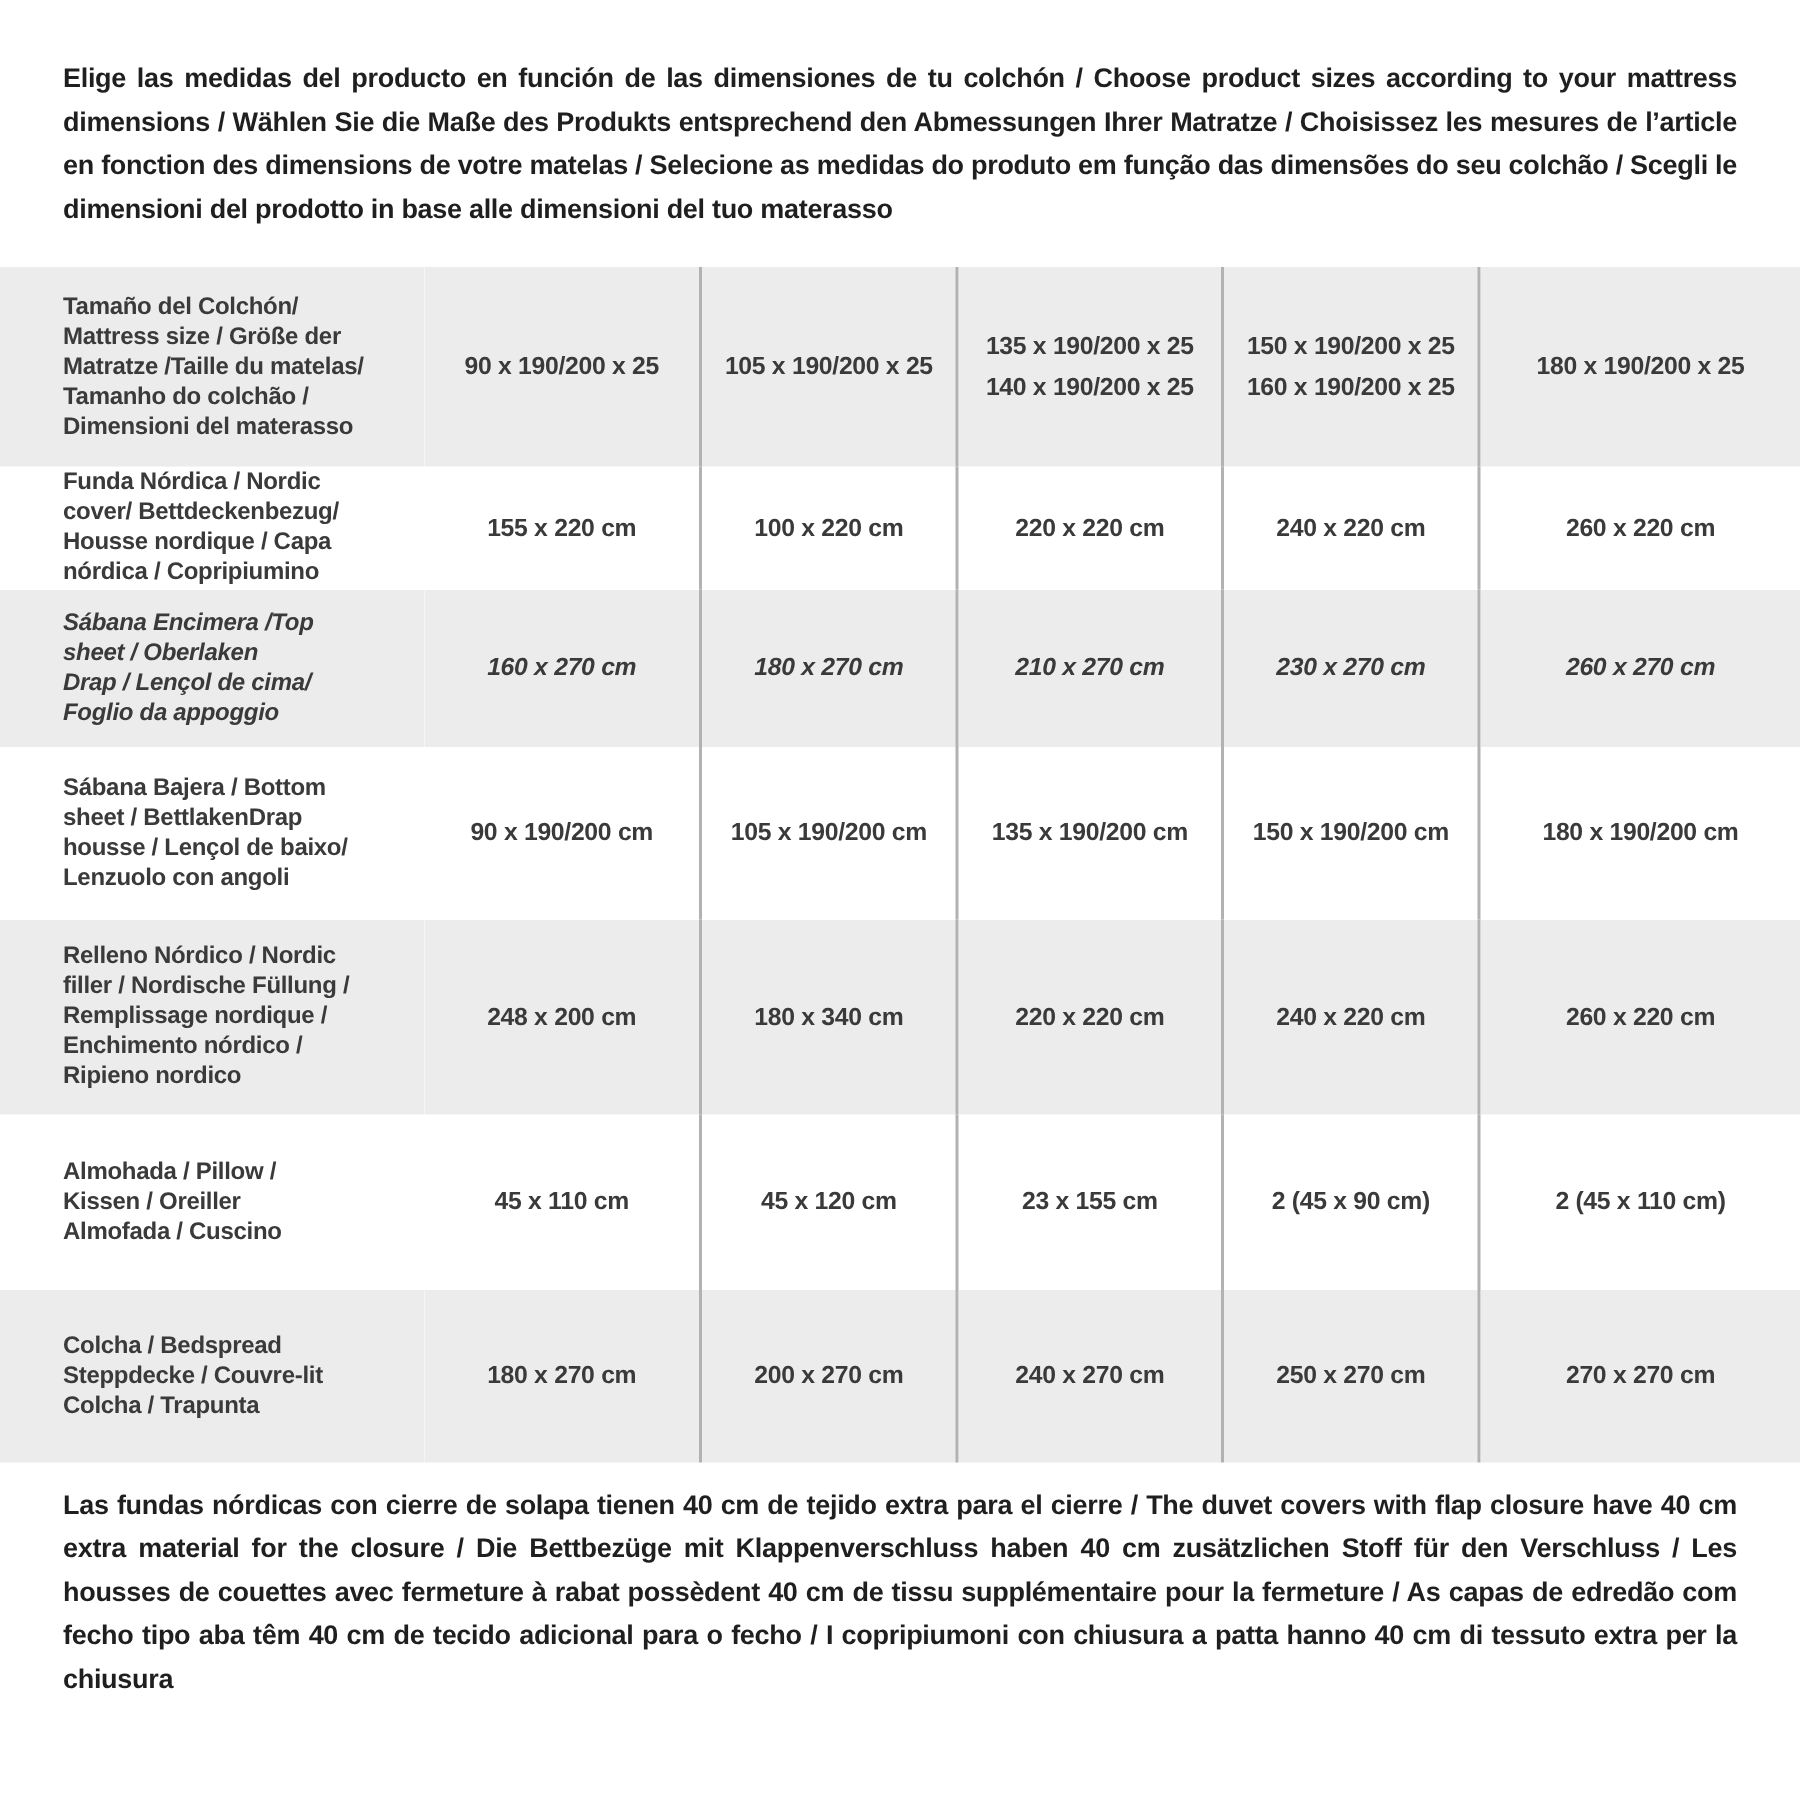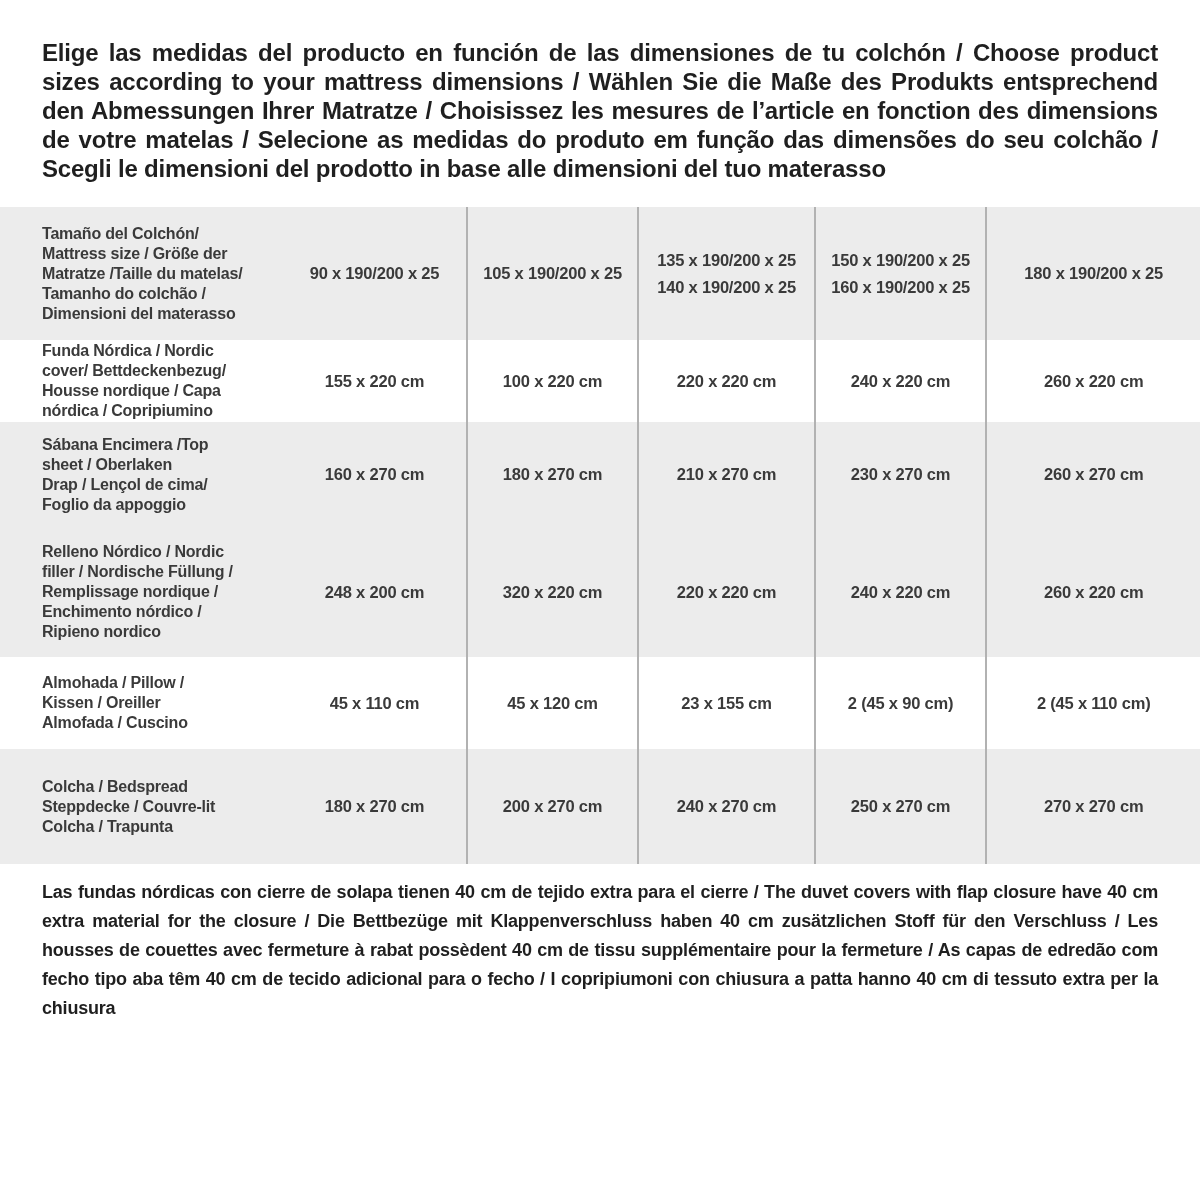--- a/index.html
+++ b/index.html
@@ -11,21 +11,21 @@
     overflow: hidden;
     font-family: "Liberation Sans", sans-serif;
   }
   .page {
     width: 1200px;
     padding-top: 38px;
     box-sizing: border-box;
   }
   .intro {
     margin: 0 42px 24px 42px;
-    font-size: 24px;
+    font-size: 18px;
     font-weight: bold;
     line-height: 29px;
     color: var(--heading-text, #1f1f1f);
     text-align: justify;
     letter-spacing: -0.2px;
   }
   .size-table {
     width: 1200px;
     border-collapse: collapse;
     table-layout: fixed;
@@ -47,24 +47,24 @@
     text-align: center;
     font-size: 16.5px;
     line-height: 27px;
     white-space: pre-line;
     letter-spacing: -0.2px;
   }
   td.divl { border-left: 2px solid var(--divider, #b2b2b2); }
   tr.shade { background: var(--row-shade, #ececec); }
   tr.r-hdr { height: 133px; border-radius: 23px; }
   tr.r0 { height: 78px; }
-  tr.r1 { height: 105px; }
+  tr.r1 { height: 105px; font-style: italic; }
   tr.r2 { height: 115px; }
   tr.r3 { height: 130px; padding-left: 32px; }
-  tr.r4 { height: 92px; }
+  tr.r4 { height: 117px; }
   tr.r5 { height: 115px; margin-top: 37px; }
   tr.r6 { height: 107px; }
   .footnote {
     margin: 14px 42px 0 42px;
     font-size: 18px;
     font-weight: bold;
     line-height: 29px;
     color: var(--heading-text, #1f1f1f);
     text-align: justify;
     letter-spacing: -0.2px;
@@ -119,29 +119,40 @@
 sheet / Oberlaken
 Drap / Lençol de cima/
 Foglio da appoggio</td>
         <td class="val">160 x 270 cm</td>
         <td class="val divl">180 x 270 cm</td>
         <td class="val divl">210 x 270 cm</td>
         <td class="val divl">230 x 270 cm</td>
         <td class="val divl">260 x 270 cm</td>
       </tr>
 
+      <tr class="r2">
+        <td class="label">Sábana Bajera / Bottom
+sheet / BettlakenDrap
+housse / Lençol de baixo/
+Lenzuolo con angoli</td>
+        <td class="val">90 x 190/200 cm</td>
+        <td class="val divl">105 x 190/200 cm</td>
+        <td class="val divl">135 x 190/200 cm</td>
+        <td class="val divl">150 x 190/200 cm</td>
+        <td class="val divl">180 x 190/200 cm</td>
+      </tr>
 
       <tr class="r3 shade">
         <td class="label">Relleno Nórdico / Nordic
 filler / Nordische Füllung /
 Remplissage nordique /
 Enchimento nórdico /
 Ripieno nordico</td>
         <td class="val">248 x 200 cm</td>
-        <td class="val divl">320 x 220 cm</td>
+        <td class="val divl">180 x 340 cm</td>
         <td class="val divl">220 x 220 cm</td>
         <td class="val divl">240 x 220 cm</td>
         <td class="val divl">260 x 220 cm</td>
       </tr>
 
       <tr class="r4">
         <td class="label">Almohada  / Pillow /
 Kissen / Oreiller
 Almofada / Cuscino</td>
         <td class="val">45 x 110 cm</td>

